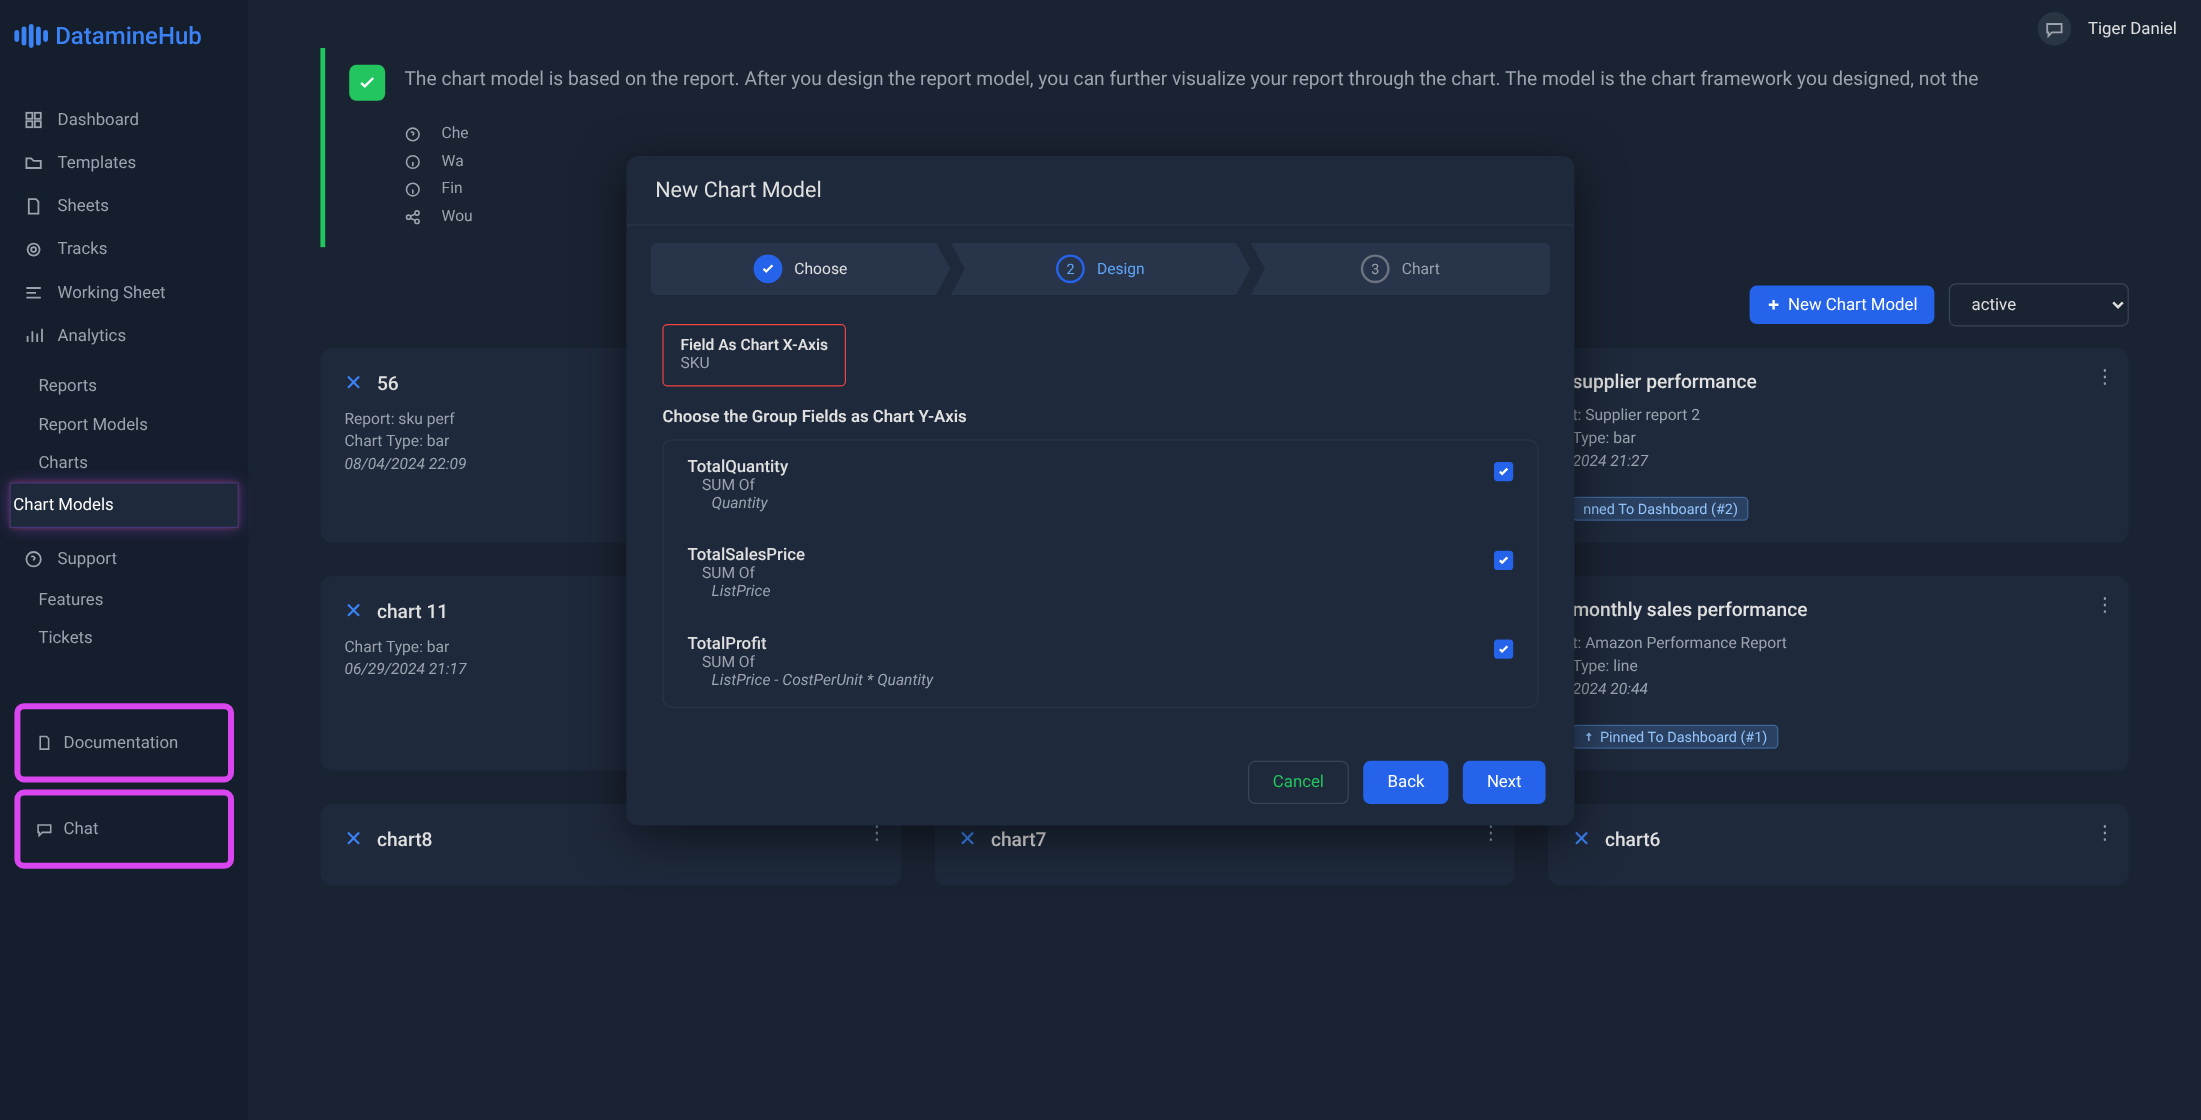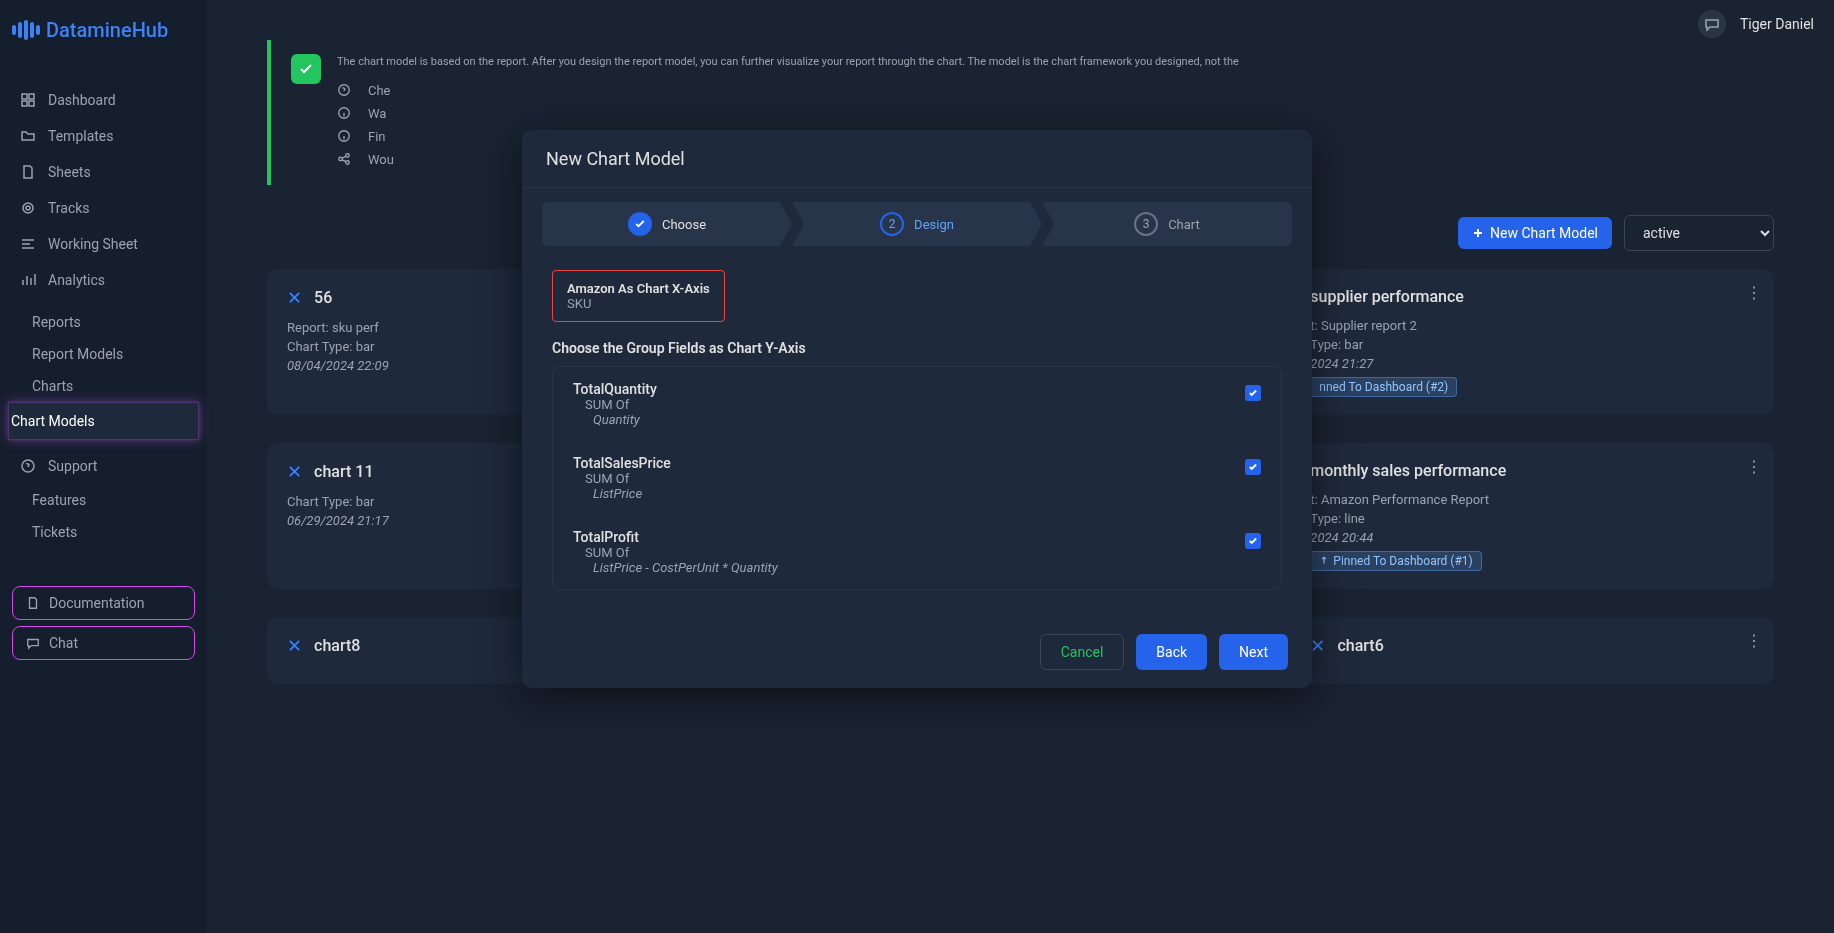--- a/index.html
+++ b/index.html
@@ -8,42 +8,42 @@
 .sidebar { width: 207px; background: #151e2d; display: flex; flex-direction: column; padding-top: 18px; }
 .logo { display: flex; align-items: center; gap: 2px; padding: 0 12px 40px 12px; }
 .logo-bars { display: flex; gap: 2px; align-items: center; }
 .logo-bar { width: 4px; background: #3b82f6; border-radius: 2px; }
 .logo-text { color: #3b82f6; font-size: 20px; font-weight: 500; margin-left: 4px; }
 .nav-item { display: flex; align-items: center; gap: 12px; padding: 10px 20px; color: #9ca3af; cursor: pointer; font-size: 14px; }
 .nav-item.active { background: #1e293b; color: #fff; border-radius: 0; margin: 0 8px; padding: 10px 2px; box-shadow: 0 0 12px rgba(168,85,247,0.4), 0 0 4px rgba(239,68,68,0.3); border: 1px solid rgba(168,85,247,0.3); }
 .nav-sub { padding-left: 32px; padding-top: 8px; padding-bottom: 8px; color: #9ca3af; font-size: 14px; cursor: pointer; }
 .nav-icon { width: 16px; height: 16px; display: inline-flex; align-items: center; justify-content: center; }
 .nav-bottom { margin-top: 8px; }
-.nav-boxed { border: 1px solid #d946ef; border-radius: 8px; margin: 0 12px 6px 12px; padding: 8px 12px; display: flex; align-items: center; gap: 8px; color: #9ca3af; font-size: 14px; cursor: pointer; }
+.nav-boxed { border: 5px solid #d946ef; border-radius: 8px; margin: 0 12px 6px 12px; padding: 20px 12px; display: flex; align-items: center; gap: 8px; color: #9ca3af; font-size: 14px; cursor: pointer; }
 .main { flex: 1; position: relative; overflow-y: auto; }
 .header { position: absolute; top: 10px; right: 20px; display: flex; align-items: center; gap: 14px; z-index: 5; }
 .header-icon { width: 28px; height: 28px; border-radius: 50%; background: #2a3544; display: flex; align-items: center; justify-content: center; cursor: pointer; }
 .username { color: #e0e0e0; font-size: 14px; }
 .content { padding: 40px 60px; }
 .intro-card { display: flex; gap: 16px; border-left: 4px solid #22c55e; padding: 14px 0 14px 20px; margin-bottom: 30px; }
 .check-badge { width: 30px; height: 30px; background: #22c55e; border-radius: 6px; display: flex; align-items: center; justify-content: center; flex-shrink: 0; color: #fff; }
 .intro-title { color: #22c55e; font-size: 16px; font-weight: 600; margin-bottom: 8px; }
-.intro-text { color: #9ca3af; font-size: 11px; line-height: 1.5; margin-bottom: 8px; text-align: center; }
+.intro-text { color: #9ca3af; font-size: 16px; line-height: 1.5; margin-bottom: 22px; text-align: center; }
 .intro-list-item { display: flex; align-items: center; gap: 17px; color: #9ca3af; font-size: 13px; padding: 4px 0; }
 .toolbar { display: flex; justify-content: flex-end; gap: 12px; margin-bottom: 18px; align-items: center; }
 .btn-primary { background: #2563eb; color: #fff; border: none; padding: 8px 14px; border-radius: 6px; font-size: 14px; cursor: pointer; display: flex; align-items: center; gap: 6px; }
 .select-box { background: transparent; border: 1px solid #3a4555; color: #e0e0e0; padding: 8px 30px 8px 14px; border-radius: 6px; font-size: 14px; cursor: pointer; min-width: 150px; }
 .cards-grid { display: grid; grid-template-columns: repeat(3, 1fr); gap: 28px; }
 .card { background: #1e293b; border-radius: 10px; padding: 18px 20px; position: relative; }
 .card-header { display: flex; align-items: center; gap: 12px; margin-bottom: 10px; }
 .card-icon { color: #3b82f6; font-size: 18px; }
 .card-title { color: #e0e0e0; font-size: 16px; font-weight: 500; }
 .card-menu { position: absolute; top: 14px; right: 12px; color: #9ca3af; cursor: pointer; }
 .card-line { color: #9ca3af; font-size: 13px; padding: 2px 0; }
-.card-badge { display: inline-block; background: rgba(96,165,250,0.2); border: 1px solid rgba(96,165,250,0.4); color: #93c5fd; font-size: 12px; padding: 2px 8px; border-radius: 4px; margin-top: 4px; }
+.card-badge { display: inline-block; background: rgba(96,165,250,0.2); border: 1px solid rgba(96,165,250,0.4); color: #93c5fd; font-size: 12px; padding: 2px 8px; border-radius: 4px; margin-top: 20px; }
 .card-badge svg { vertical-align: middle; margin-right: 4px; }
 .modal-overlay { position: fixed; top: 0; left: 0; right: 0; bottom: 0; display: flex; align-items: flex-start; justify-content: center; z-index: 100; pointer-events: none; }
 .modal { background: #1e293b; border-radius: 10px; width: 790px; margin-top: 130px; overflow: hidden; pointer-events: auto; box-shadow: 0 10px 40px rgba(0,0,0,0.5); }
 .modal-title { padding: 18px 24px; font-size: 18px; color: #e0e0e0; border-bottom: 1px solid #2a3544; }
 .stepper { display: flex; padding: 14px 20px; gap: 0; justify-content: center; }
 .step { flex: 1; background: #273449; display: flex; align-items: center; justify-content: center; gap: 10px; padding: 10px 0; position: relative; clip-path: polygon(0 0, calc(100% - 12px) 0, 100% 50%, calc(100% - 12px) 100%, 0 100%, 12px 50%); }
 .step:first-child { clip-path: polygon(0 0, calc(100% - 12px) 0, 100% 50%, calc(100% - 12px) 100%, 0 100%); border-radius: 6px 0 0 6px; }
 .step:last-child { clip-path: polygon(0 0, 100% 0, 100% 100%, 0 100%, 12px 50%); border-radius: 0 6px 6px 0; }
 .step-circle { width: 24px; height: 24px; border-radius: 50%; display: flex; align-items: center; justify-content: center; font-size: 12px; }
 .step-done .step-circle { background: #2563eb; color: #fff; }
@@ -329,21 +329,21 @@
         <span class="step-circle">2</span>
         <span class="step-label">Design</span>
       </div>
       <div class="step step-pending">
         <span class="step-circle">3</span>
         <span class="step-label">Chart</span>
       </div>
     </div>
     <div class="modal-body">
       <div class="field-box">
-        <div class="field-box-label">Amazon As Chart X-Axis</div>
+        <div class="field-box-label">Field As Chart X-Axis</div>
         <div class="field-box-value">SKU</div>
       </div>
       <div class="section-label">Choose the Group Fields as Chart Y-Axis</div>
       <div class="fields-container">
         <div class="field-row">
           <div class="field-info">
             <div class="field-name">TotalQuantity</div>
             <div class="field-sum">SUM Of</div>
             <div class="field-of">Quantity</div>
           </div>

